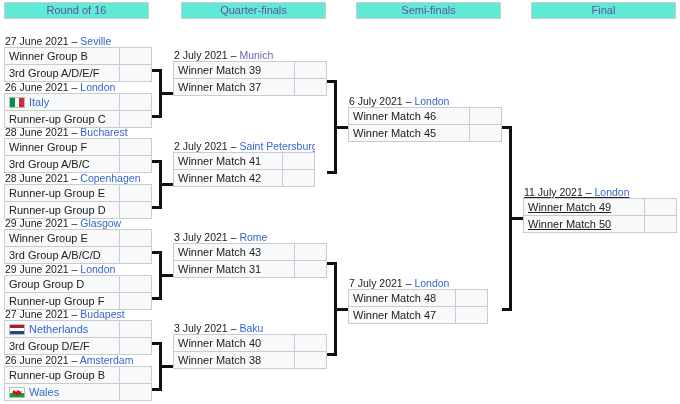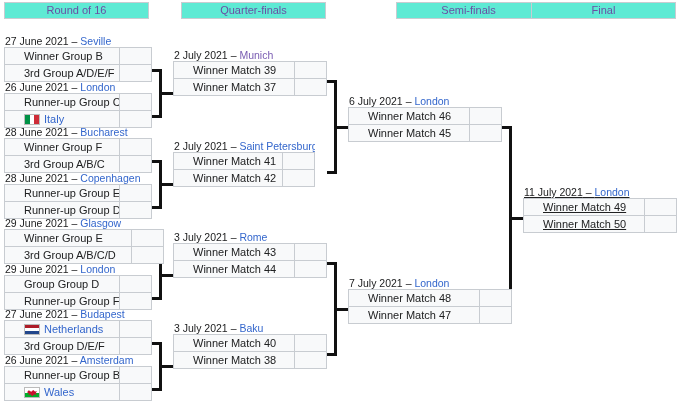--- a/index.html
+++ b/index.html
@@ -51,21 +51,20 @@
   .venue-link { color: #3366cc; }
   .venue-link.visited { color: #795cb2; }
 
   .team-row {
     display: flex;
     height: 18px;
     box-sizing: border-box;
     border: 1px solid #c8ccd1;
     background: #f8f9fa;
     margin-top: -1px;
-    padding-left: 15px;
   }
   .match .team-row:first-of-type { margin-top: 0; }
 
   .team-name {
     flex: 1 1 auto;
     box-sizing: border-box;
     line-height: 16px;
     padding-left: 4px;
     font-size: 11px;
     white-space: nowrap;
@@ -124,21 +123,21 @@
     background: #111111;
   }
 </style>
 </head>
 <body>
 
 <div id="bracket">
 
   <div class="round-header" style="left:4px; top:2px; width:145px;">Round of 16</div>
   <div class="round-header" style="left:181px; top:2px; width:145px;">Quarter-finals</div>
-  <div class="round-header" style="left:356px; top:2px; width:145px;margin-left:40px;">Semi-finals</div>
+  <div class="round-header" style="left:356px; top:2px; width:145px;">Semi-finals</div>
   <div class="round-header" style="left:531px; top:2px; width:145px;">Final</div>
 
   <div class="conn" style="left:152px; top:69px; width:10px; height:3px;"></div>
   <div class="conn" style="left:152px; top:115px; width:10px; height:3px;"></div>
   <div class="conn" style="left:159px; top:69px; width:3px; height:49px;"></div>
   <div class="conn" style="left:159px; top:92px; width:14px; height:3px;"></div>
 
   <div class="conn" style="left:152px; top:160px; width:10px; height:3px;"></div>
   <div class="conn" style="left:152px; top:206px; width:10px; height:3px;"></div>
   <div class="conn" style="left:159px; top:160px; width:3px; height:49px;"></div>
@@ -186,31 +185,31 @@
       <div class="team-score"></div>
     </div>
   </div>
 
   <div class="match" style="left:4px; top:80px; width:148px;">
     <div class="match-caption">
       <span>26 June 2021</span><span> – </span><span class="venue-link">London</span>
     </div>
     <div class="team-row">
       <div class="team-name">
-          <span>Runner-up Group C</span>
-        </div>
-      <div class="team-score"></div>
-    </div>
-    <div class="team-row">
-      <div class="team-name">
           <span class="flag flag-italy"></span>
           <span class="team-link">Italy</span>
         </div>
       <div class="team-score"></div>
     </div>
+    <div class="team-row">
+      <div class="team-name">
+          <span>Runner-up Group C</span>
+        </div>
+      <div class="team-score"></div>
+    </div>
   </div>
 
   <div class="match" style="left:4px; top:125px; width:148px;">
     <div class="match-caption">
       <span>28 June 2021</span><span> – </span><span class="venue-link">Bucharest</span>
     </div>
     <div class="team-row">
       <div class="team-name">
           <span>Winner Group F</span>
         </div>
@@ -235,21 +234,21 @@
       <div class="team-score"></div>
     </div>
     <div class="team-row">
       <div class="team-name">
           <span>Runner-up Group D</span>
         </div>
       <div class="team-score"></div>
     </div>
   </div>
 
-  <div class="match" style="left:4px; top:216px; width:160px;">
+  <div class="match" style="left:4px; top:216px; width:148px;">
     <div class="match-caption">
       <span>29 June 2021</span><span> – </span><span class="venue-link">Glasgow</span>
     </div>
     <div class="team-row">
       <div class="team-name">
           <span>Winner Group E</span>
         </div>
       <div class="team-score"></div>
     </div>
     <div class="team-row">
@@ -357,21 +356,21 @@
       <span>3 July 2021</span><span> – </span><span class="venue-link">Rome</span>
     </div>
     <div class="team-row">
       <div class="team-name">
           <span>Winner Match 43</span>
         </div>
       <div class="team-score"></div>
     </div>
     <div class="team-row">
       <div class="team-name">
-          <span>Winner Match 44</span>
+          <span>Winner Match 31</span>
         </div>
       <div class="team-score"></div>
     </div>
   </div>
 
   <div class="match" style="left:173px; top:321px; width:154px;">
     <div class="match-caption">
       <span>3 July 2021</span><span> – </span><span class="venue-link">Baku</span>
     </div>
     <div class="team-row">
@@ -399,21 +398,21 @@
       <div class="team-score"></div>
     </div>
     <div class="team-row">
       <div class="team-name">
           <span>Winner Match 45</span>
         </div>
       <div class="team-score"></div>
     </div>
   </div>
 
-  <div class="match" style="left:348px; top:276px; width:164px;">
+  <div class="match" style="left:348px; top:276px; width:140px;">
     <div class="match-caption">
       <span>7 July 2021</span><span> – </span><span class="venue-link">London</span>
     </div>
     <div class="team-row">
       <div class="team-name">
           <span>Winner Match 48</span>
         </div>
       <div class="team-score"></div>
     </div>
     <div class="team-row">

